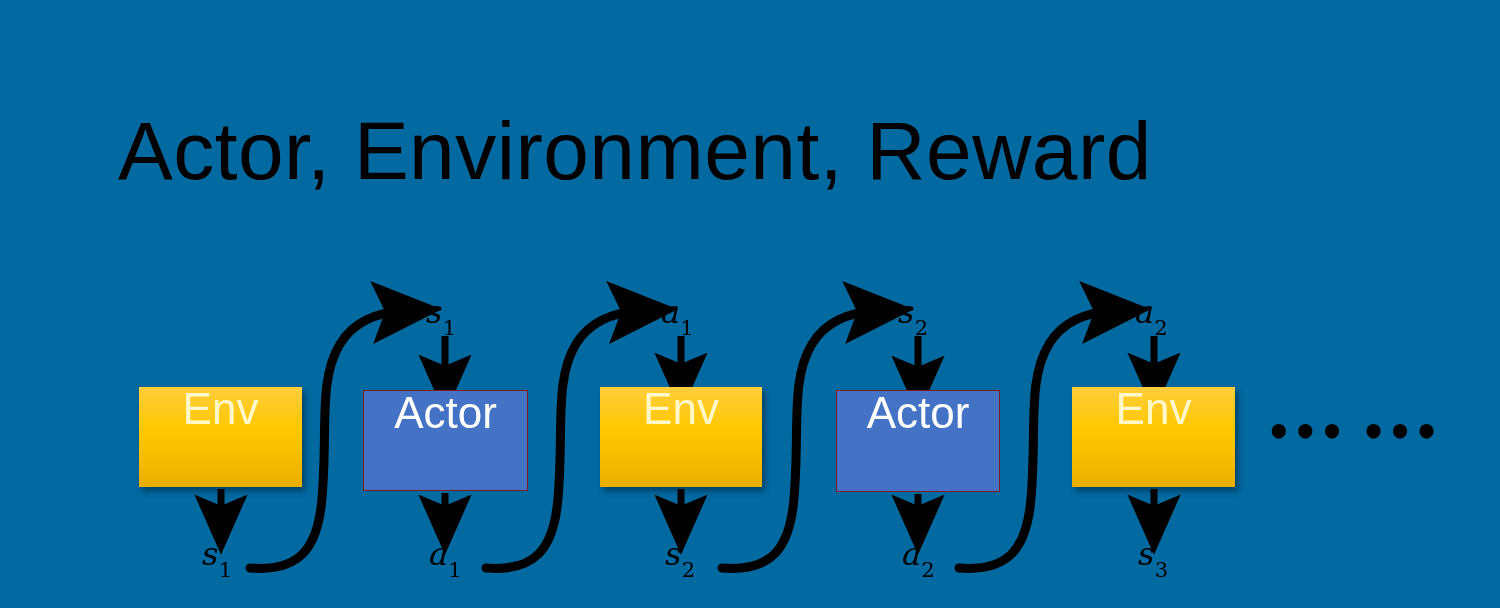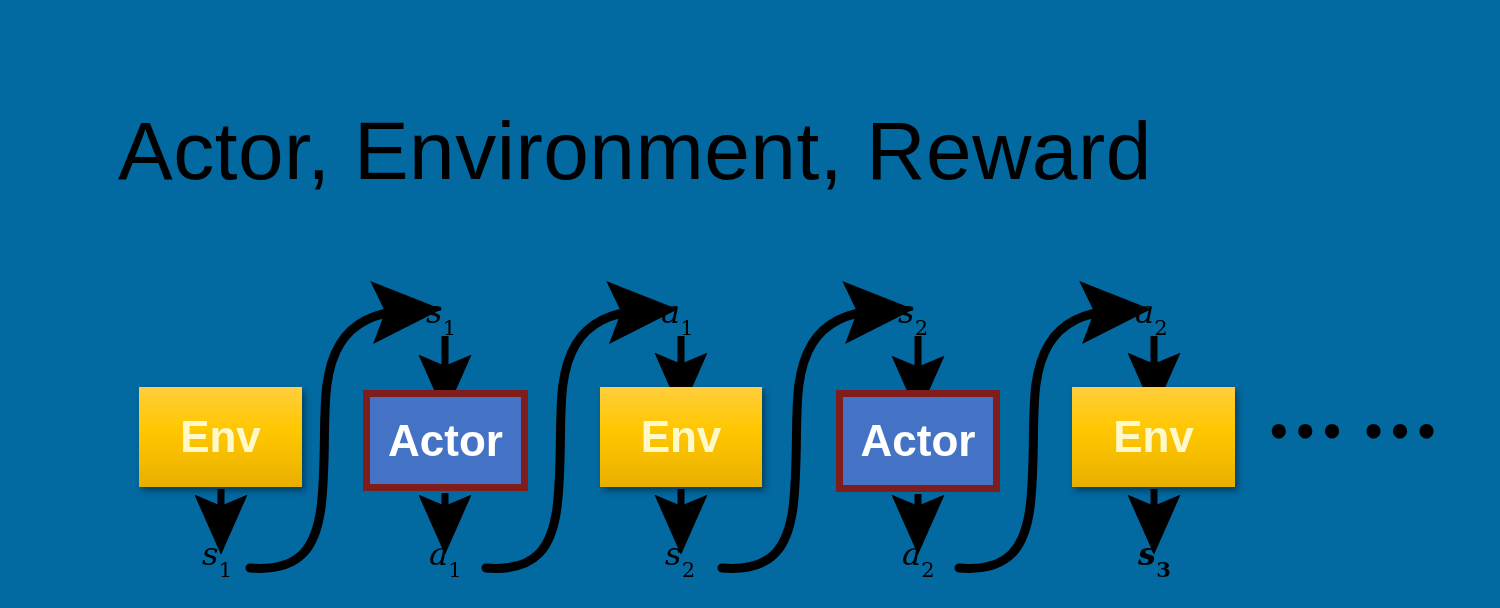--- a/index.html
+++ b/index.html
@@ -38,36 +38,36 @@
     width: 1500px;
     height: 608px;
     pointer-events: none;
   }
 
   
   .node-box {
     position: absolute;
     box-sizing: border-box;
     display: flex;
-    align-items: center;
+    align-items: flex-start;
     justify-content: center;
     font-family: "Liberation Sans", sans-serif;
-    font-weight: 700;
+    font-weight: 400;
     line-height: 1;
     user-select: none;
   }
   .node-env {
     background: linear-gradient(180deg, #FFCE3D 0%, #FFC700 42%, #F5BC00 72%, #E8AE00 100%);
     color: #FFF9C9;
     font-size: 44px;
     box-shadow: 3px 4px 6px rgba(0,0,0,0.38);
   }
   .node-actor {
     background: #4472C4;
-    border: 7px solid #7f1d1d;
+    border: 1px solid #7f1d1d;
     color: #FFFFFF;
     font-size: 44px;
   }
 
   
   .math-label {
     position: absolute;
     font-family: "DejaVu Serif", serif;
     font-style: italic;
     font-size: 32px;
@@ -174,19 +174,19 @@
   </div>
   <div class="math-label" style="left:429px; top:538px;">
     <span>a</span><span class="sub">1</span>
   </div>
   <div class="math-label" style="left:665px; top:538px;">
     <span>s</span><span class="sub">2</span>
   </div>
   <div class="math-label" style="left:902px; top:538px;">
     <span>a</span><span class="sub">2</span>
   </div>
-  <div class="math-label" style="left:1138px; top:538px;font-weight:bold;">
+  <div class="math-label" style="left:1138px; top:538px;">
     <span>s</span><span class="sub">3</span>
   </div>
 
   <div id="ellipsis-dots">••• •••</div>
 
 </div>
 
 </body></html>

